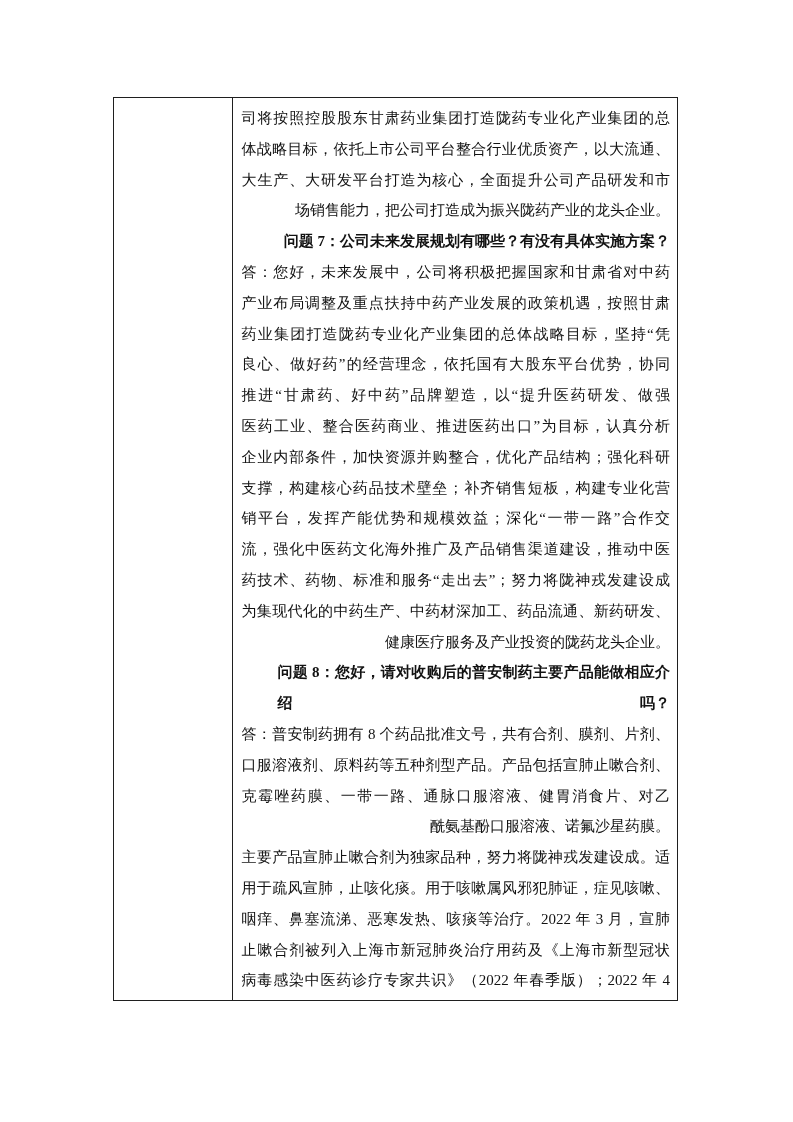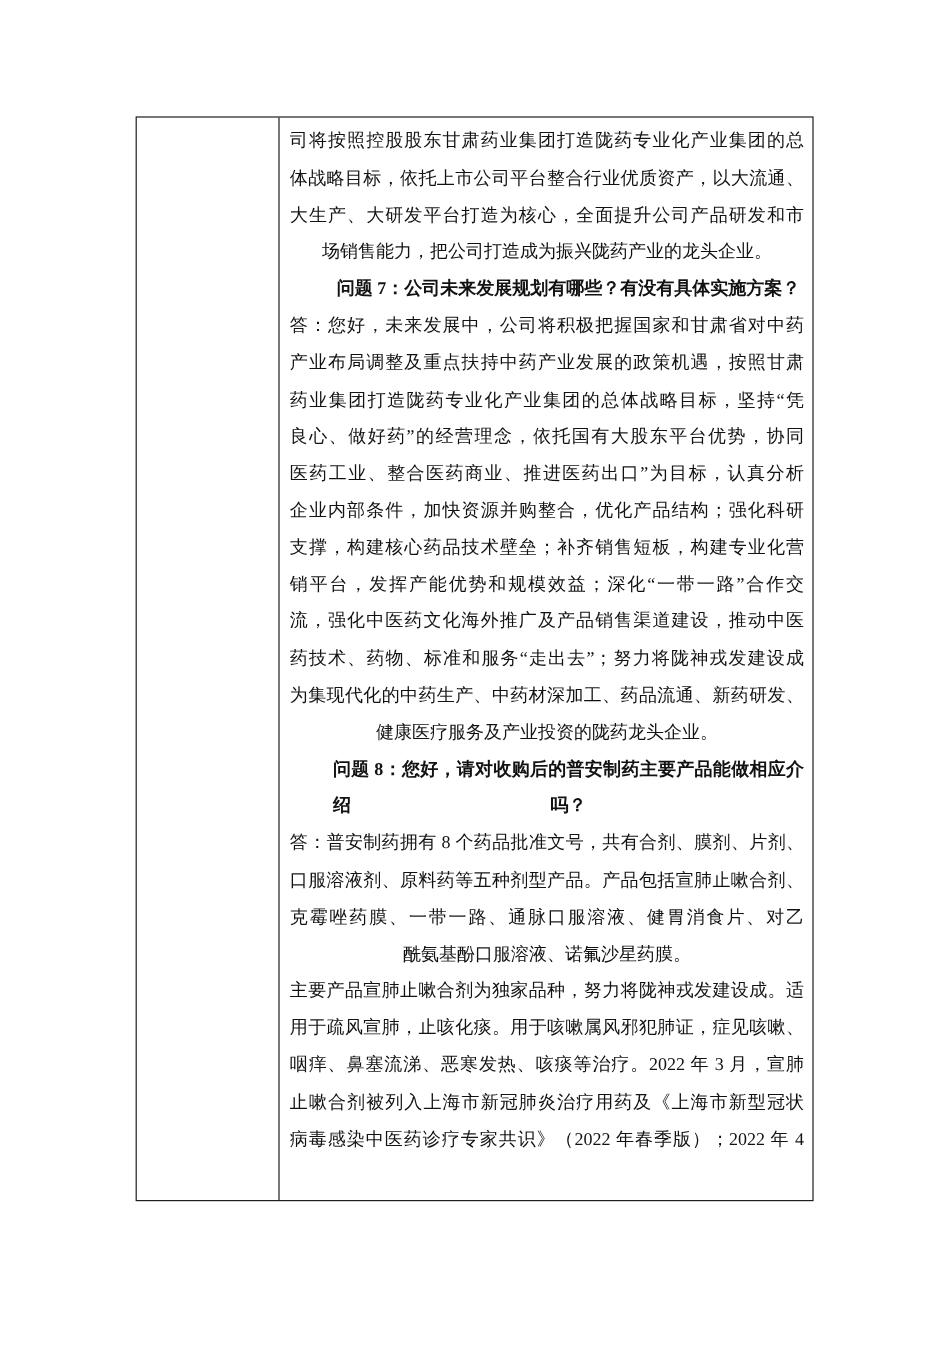--- a/index.html
+++ b/index.html
@@ -36,21 +36,21 @@
   .cell-right {
     flex: 1 1 auto;
     padding: 5px 7px 0 9px;
     overflow: hidden;
   }
   .tl {
     font-size: 15px;
     line-height: 30.8px;
     height: 30.8px;
     letter-spacing: 0;
-    text-align: center;
+    text-align: right;
     white-space: nowrap;
   }
   .tl.just {
     white-space: normal;
     text-align: justify;
     text-align-last: justify;
   }
   .tl.bold {
     font-weight: 700;
     padding-left: 36px;
@@ -65,20 +65,21 @@
     <div class="cell-right" id="content-cell">
         <div class="tl just">司将按照控股股东甘肃药业集团打造陇药专业化产业集团的总</div>
         <div class="tl just">体战略目标，依托上市公司平台整合行业优质资产，以大流通、</div>
         <div class="tl just">大生产、大研发平台打造为核心，全面提升公司产品研发和市</div>
         <div class="tl">场销售能力，把公司打造成为振兴陇药产业的龙头企业。</div>
         <div class="tl bold">问题 7：公司未来发展规划有哪些？有没有具体实施方案？</div>
         <div class="tl just">答：您好，未来发展中，公司将积极把握国家和甘肃省对中药</div>
         <div class="tl just">产业布局调整及重点扶持中药产业发展的政策机遇，按照甘肃</div>
         <div class="tl just">药业集团打造陇药专业化产业集团的总体战略目标，坚持“凭</div>
         <div class="tl just">良心、做好药”的经营理念，依托国有大股东平台优势，协同</div>
+        <div class="tl just">推进“甘肃药、好中药”品牌塑造，以“提升医药研发、做强</div>
         <div class="tl just">医药工业、整合医药商业、推进医药出口”为目标，认真分析</div>
         <div class="tl just">企业内部条件，加快资源并购整合，优化产品结构；强化科研</div>
         <div class="tl just">支撑，构建核心药品技术壁垒；补齐销售短板，构建专业化营</div>
         <div class="tl just">销平台，发挥产能优势和规模效益；深化“一带一路”合作交</div>
         <div class="tl just">流，强化中医药文化海外推广及产品销售渠道建设，推动中医</div>
         <div class="tl just">药技术、药物、标准和服务“走出去”；努力将陇神戎发建设成</div>
         <div class="tl just">为集现代化的中药生产、中药材深加工、药品流通、新药研发、</div>
         <div class="tl">健康医疗服务及产业投资的陇药龙头企业。</div>
         <div class="tl bold just">问题 8：您好，请对收购后的普安制药主要产品能做相应介绍</div>
         <div class="tl bold">吗？</div>

